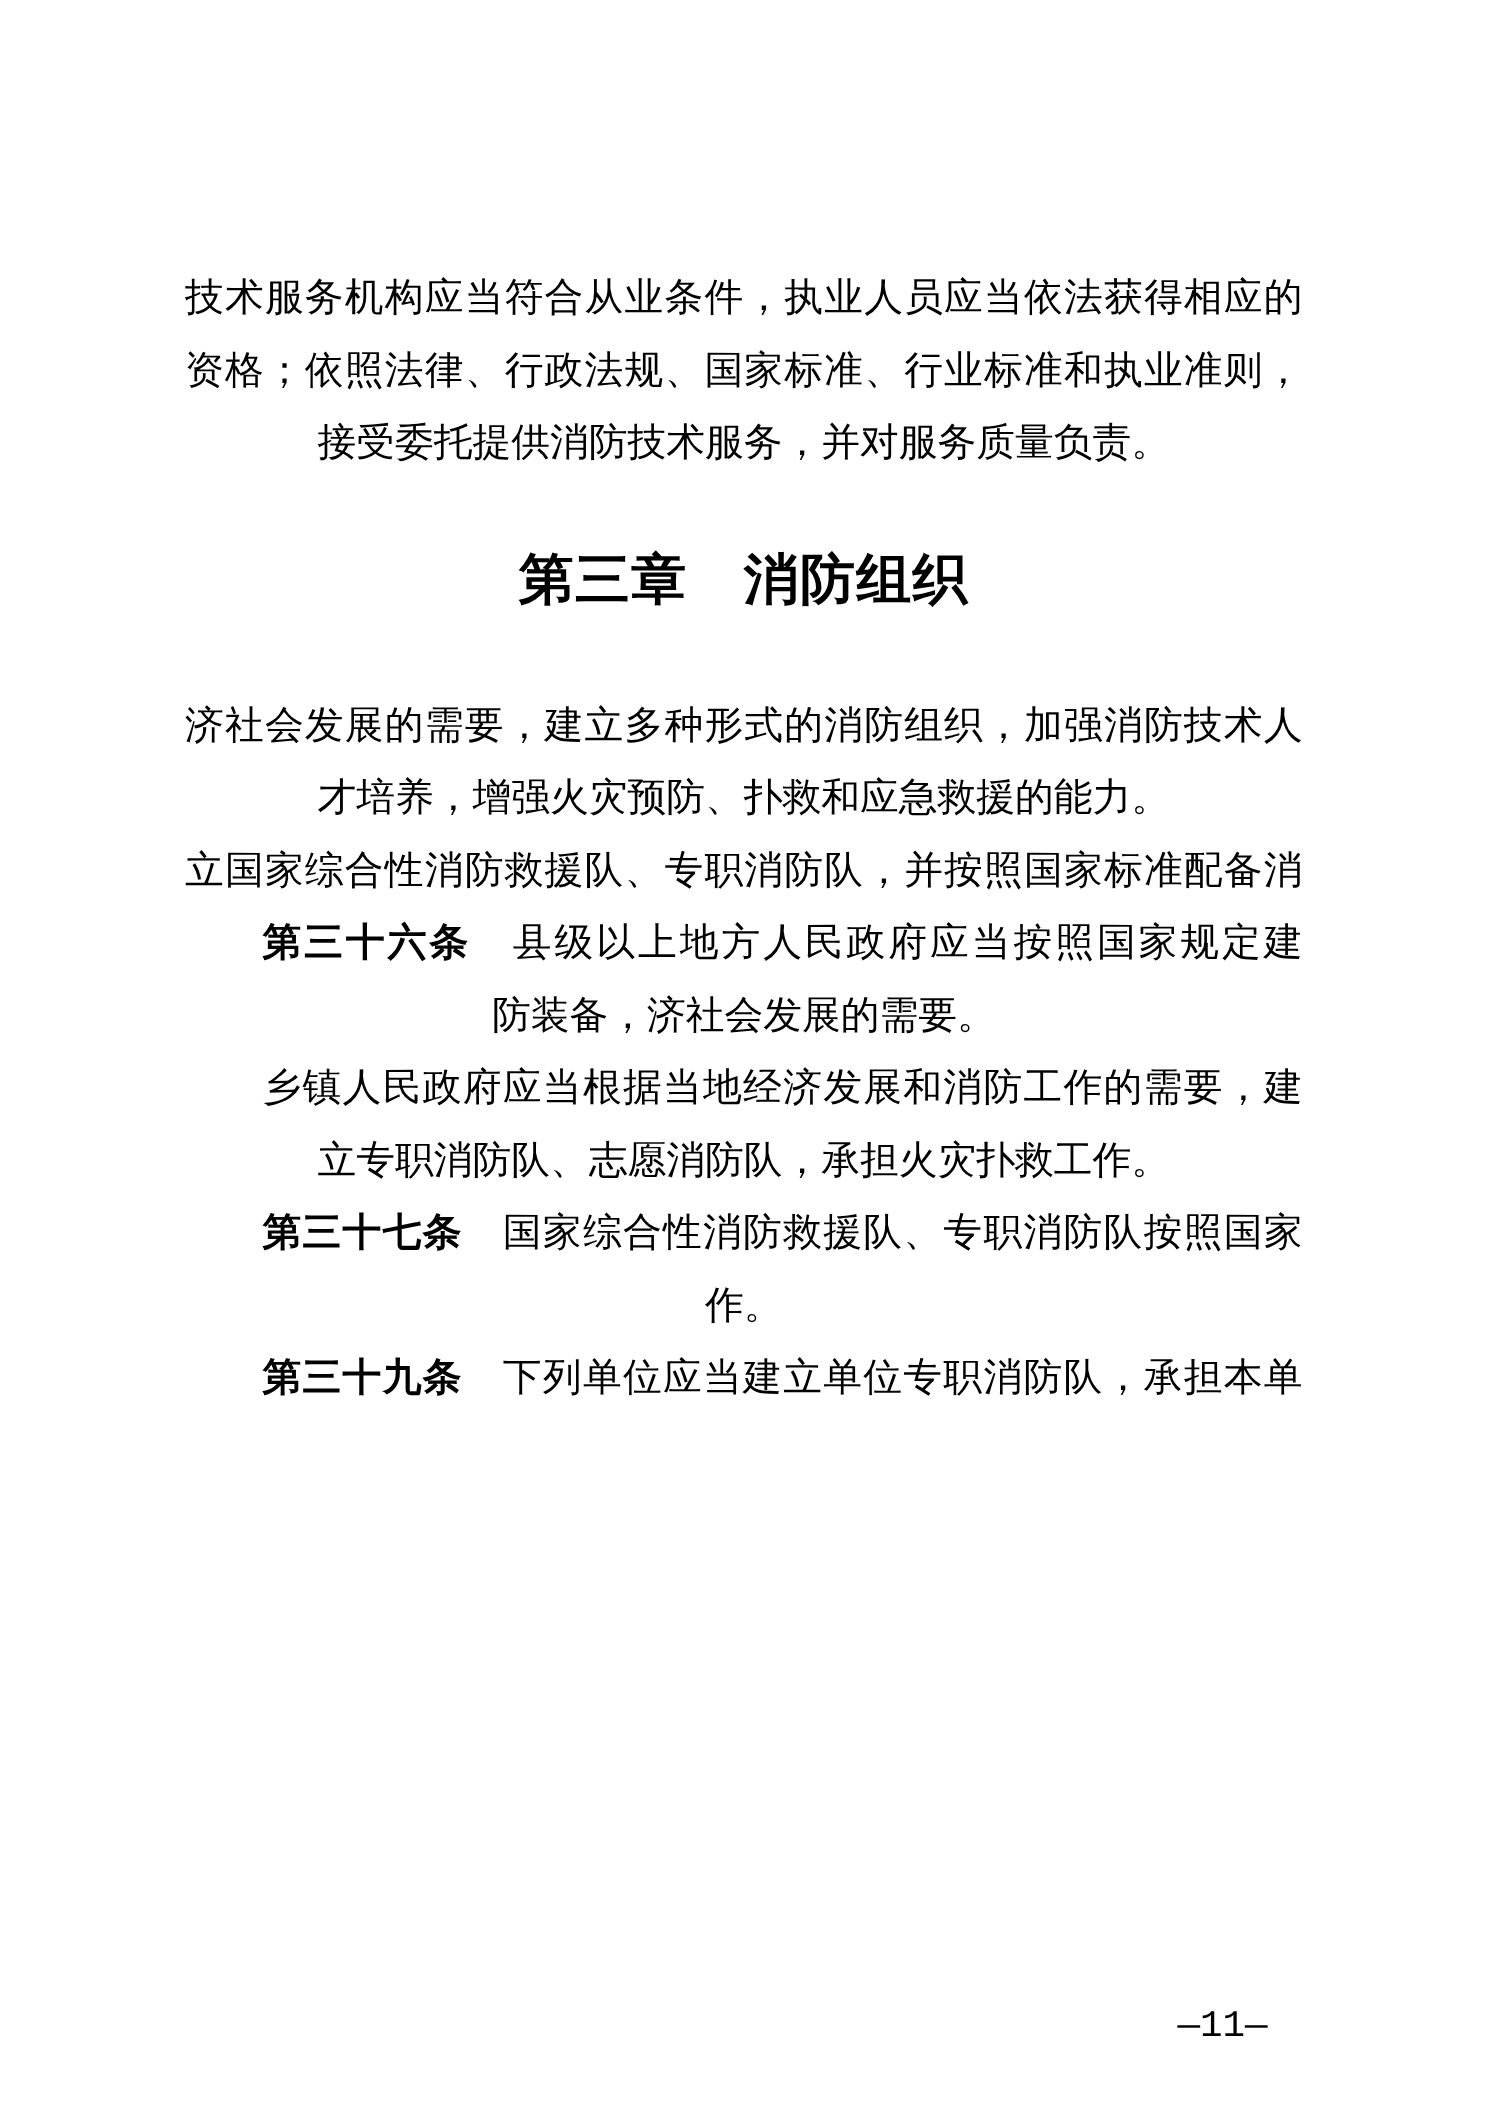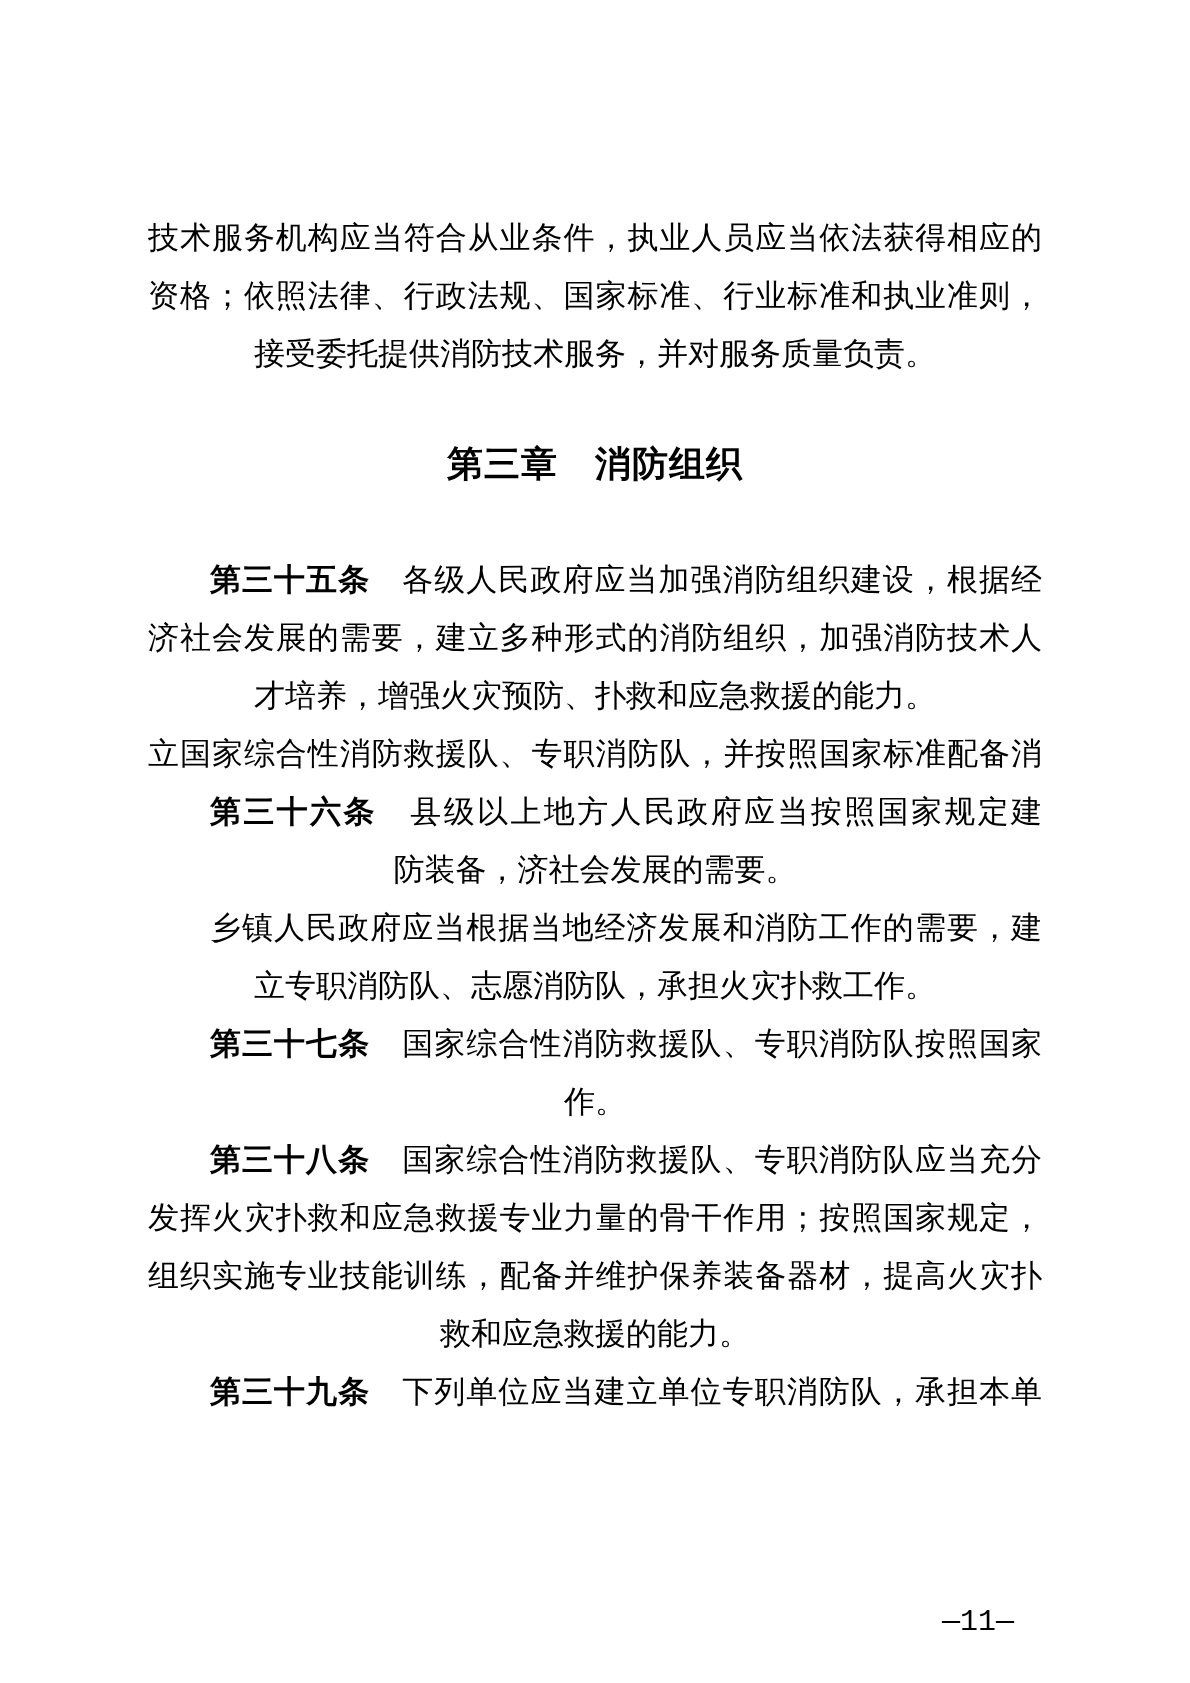--- a/index.html
+++ b/index.html
@@ -44,21 +44,21 @@
     font-family: "Liberation Sans", "DejaVu Sans", sans-serif;
     font-weight: 700;
   }
   .heading {
     height: 58px;
     line-height: 58px;
     margin: 52px 0 58px 0;
     text-align: center;
     font-family: "Liberation Sans", "DejaVu Sans", sans-serif;
     font-weight: 700;
-    font-size: 36px;
+    font-size: 44px;
     letter-spacing: 1px;
   }
   .page-number {
     position: absolute;
     top: 1602px;
     right: 176px;
     height: 40px;
     line-height: 40px;
     font-family: Liberation Mono, monospace;
     font-size: 30px;
@@ -70,41 +70,34 @@
 
 <div class="page">
   <div class="doc-body" id="doc-body">
       <div class="para">
         <div class="line justify">技术服务机构应当符合从业条件，执业人员应当依法获得相应的</div>
         <div class="line justify">资格；依照法律、行政法规、国家标准、行业标准和执业准则，</div>
         <div class="line">接受委托提供消防技术服务，并对服务质量负责。</div>
       </div>
       <div class="heading">第三章　消防组织</div>
       <div class="para">
-        <div class="line justify indent"><span class="art-num">第三十五条</span>　各级人民政府应当加强消防组织建设，根据经</div>
         <div class="line justify">济社会发展的需要，建立多种形式的消防组织，加强消防技术人</div>
         <div class="line">才培养，增强火灾预防、扑救和应急救援的能力。</div>
       </div>
       <div class="para">
         <div class="line justify">立国家综合性消防救援队、专职消防队，并按照国家标准配备消</div>
         <div class="line justify indent"><span class="art-num">第三十六条</span>　县级以上地方人民政府应当按照国家规定建</div>
         <div class="line">防装备，济社会发展的需要。</div>
       </div>
       <div class="para">
         <div class="line justify indent">乡镇人民政府应当根据当地经济发展和消防工作的需要，建</div>
         <div class="line">立专职消防队、志愿消防队，承担火灾扑救工作。</div>
       </div>
       <div class="para">
         <div class="line justify indent"><span class="art-num">第三十七条</span>　国家综合性消防救援队、专职消防队按照国家</div>
         <div class="line">作。</div>
       </div>
       <div class="para">
-        <div class="line justify indent"><span class="art-num">第三十八条</span>　国家综合性消防救援队、专职消防队应当充分</div>
-        <div class="line justify">发挥火灾扑救和应急救援专业力量的骨干作用；按照国家规定，</div>
-        <div class="line justify">组织实施专业技能训练，配备并维护保养装备器材，提高火灾扑</div>
-        <div class="line">救和应急救援的能力。</div>
-      </div>
-      <div class="para">
         <div class="line justify indent"><span class="art-num">第三十九条</span>　下列单位应当建立单位专职消防队，承担本单</div>
       </div>
     </div>
   <div class="page-number">—11—</div>
 </div>
 
 </body></html>

